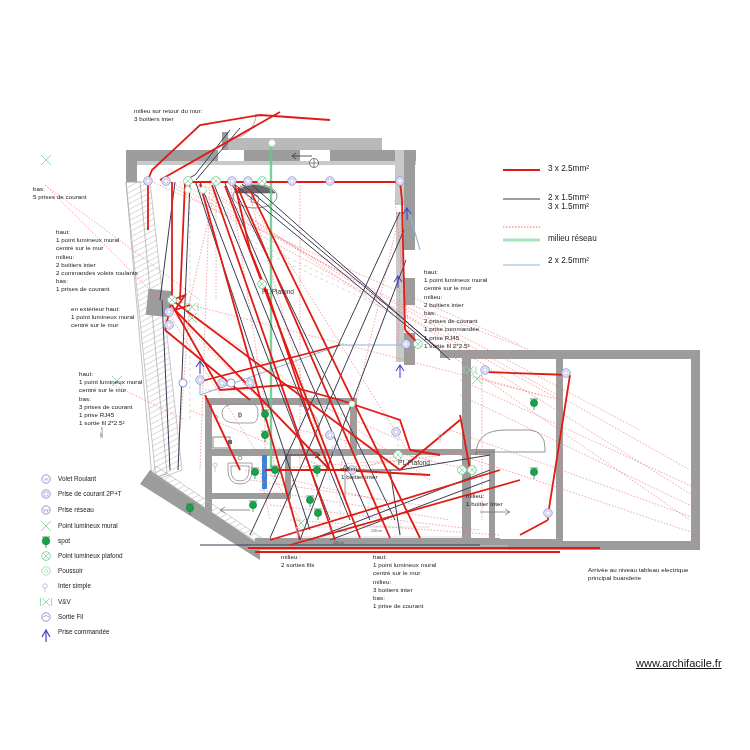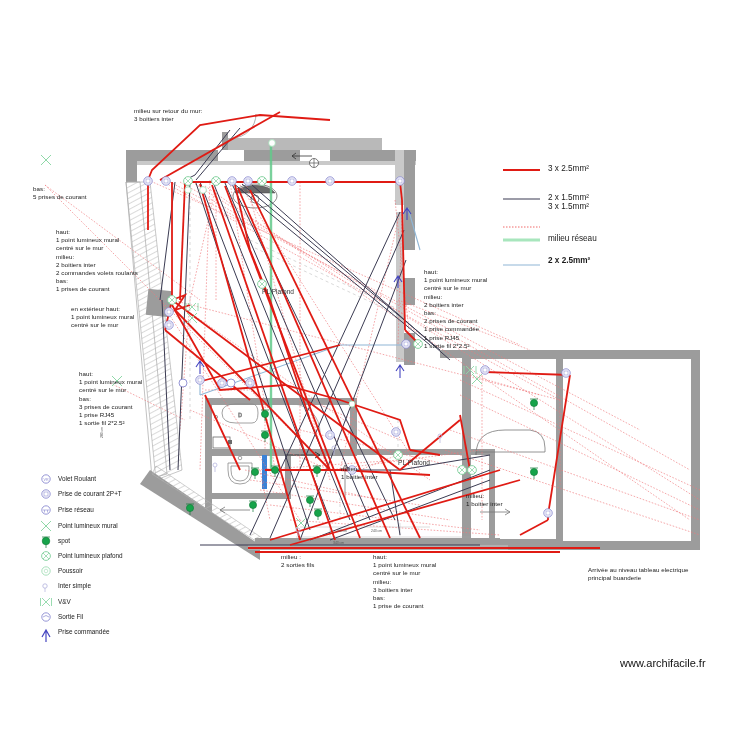--- a/index.html
+++ b/index.html
@@ -496,21 +496,21 @@
       <path d="M43,617 Q46,614 49,617" stroke="#8a8ad0" stroke-width="0.7" fill="none"></path>
 
       <path d="M42,637 L46,630 L50,637 M46,630 L46,642" stroke="#4545c0" stroke-width="1.2" fill="none"></path>
     </g>
   </svg>
 
   <div class="legend-wire" style="left:548px; top:164px;">3 x 2.5mm²</div>
   <div class="legend-wire" style="left:548px; top:193px;">2 x 1.5mm²</div>
   <div class="legend-wire" style="left:548px; top:202px;">3 x 1.5mm²</div>
   <div class="legend-wire" style="left:548px; top:234px;">milieu réseau</div>
-  <div class="legend-wire" style="left:548px; top:256px;font-weight:bold;">2 x 2.5mm²</div>
+  <div class="legend-wire" style="left:548px; top:256px;">2 x 2.5mm²</div>
 
   <div class="legend-sym" style="left:58px; top:475px;">Volet Roulant</div>
   <div class="legend-sym" style="left:58px; top:490px;">Prise de courant 2P+T</div>
   <div class="legend-sym" style="left:58px; top:506px;">Prise réseau</div>
   <div class="legend-sym" style="left:58px; top:522px;">Point lumineux mural</div>
   <div class="legend-sym" style="left:58px; top:537px;">spot</div>
   <div class="legend-sym" style="left:58px; top:552px;">Point lumineux plafond</div>
   <div class="legend-sym" style="left:58px; top:567px;">Poussoir</div>
   <div class="legend-sym" style="left:58px; top:582px;">Inter simple</div>
   <div class="legend-sym" style="left:58px; top:598px;">V&amp;V</div>
@@ -566,15 +566,15 @@
 principal buanderie</div>
 
   <div class="room-label" style="left:262px; top:288px;">PL Plafond</div>
   <div class="room-label" style="left:398px; top:459px;">PL Plafond</div>
 
   <div class="dim-txt" style="left:336px; top:529px;">204 cm</div>
   <div class="dim-txt" style="left:371px; top:529px;">243 cm</div>
   <div class="dim-txt" style="left:333px; top:541px;">343 cm</div>
   <div class="dim-txt" style="left:100px; top:438px; transform:rotate(-90deg); transform-origin:left top;">200 cm</div>
 
-  <div class="site-url" style="left:620px; top:657px;">www.archifacile.fr</div>
+  <div class="site-url" style="left:636px; top:657px;text-decoration:underline;">www.archifacile.fr</div>
 
 </div>
 
 </body></html>

